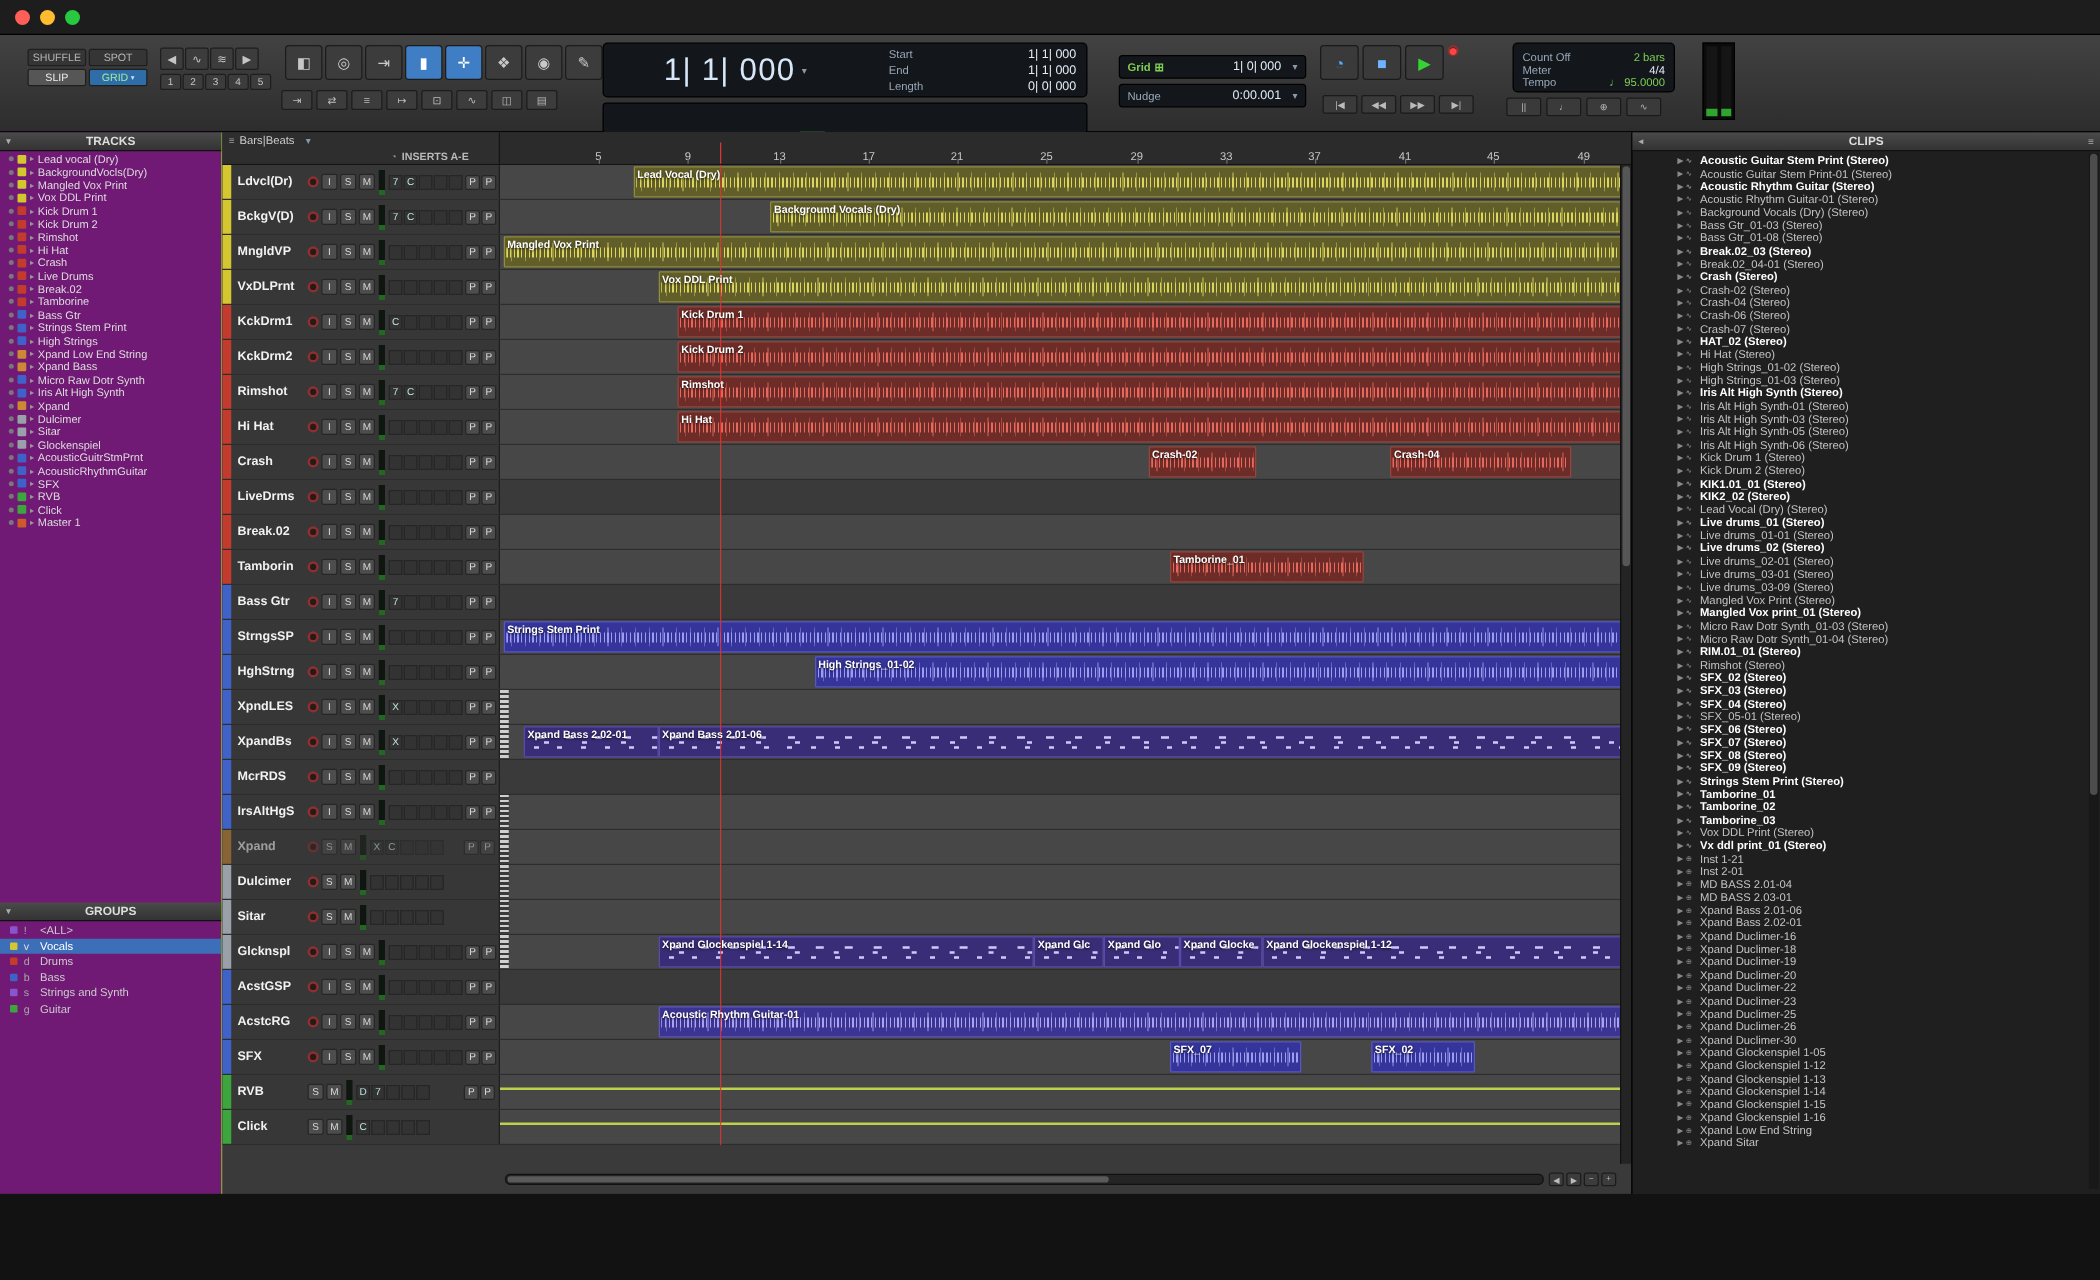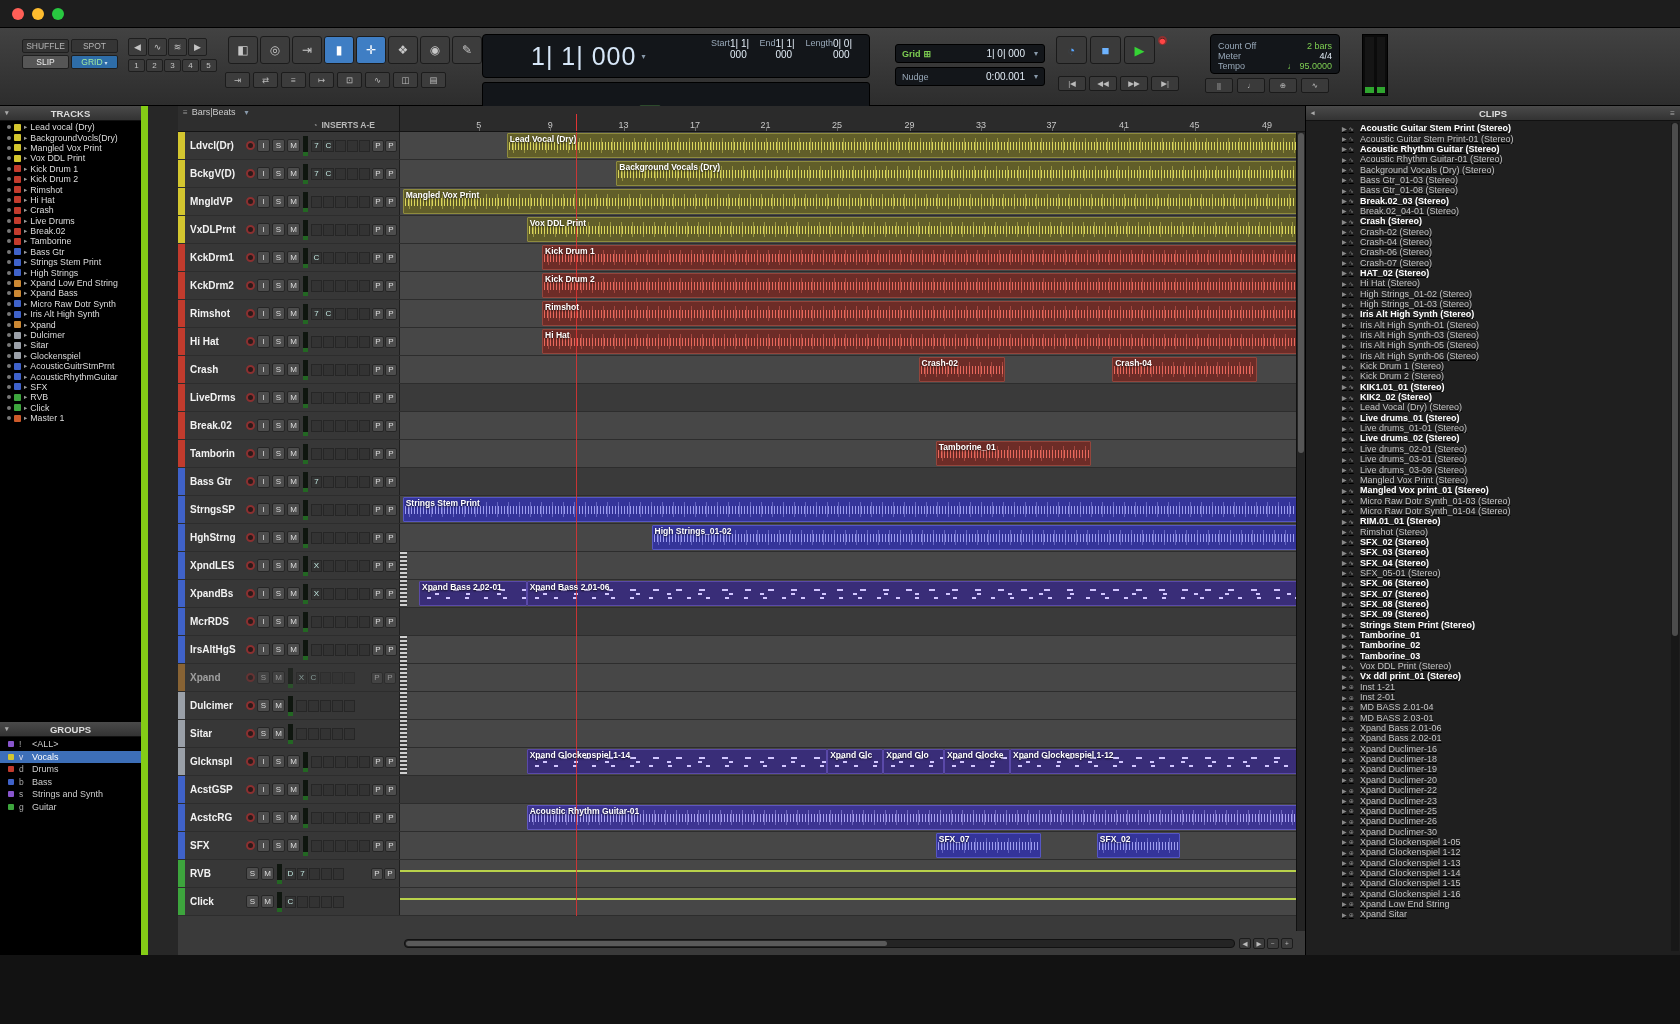--- a/index.html
+++ b/index.html
@@ -24,21 +24,21 @@
 .zb{width:19px;height:18px;background:#3c3c3c;border:1px solid #1e1e1e;border-radius:2px;color:#c5c5c5;font-size:9px;display:flex;align-items:center;justify-content:center;}
 .zp{width:17px;height:13px;margin-top:3px;background:#3c3c3c;border:1px solid #1e1e1e;border-radius:2px;color:#c5c5c5;font-size:8px;display:flex;align-items:center;justify-content:center;}
 .tools{position:absolute;left:228px;top:8px;display:flex;gap:2px;}
 .tool{width:30px;height:28px;background:#3c3c3c;border:1px solid #1c1c1c;border-radius:3px;color:#c8c8c8;font-size:12px;display:flex;align-items:center;justify-content:center;}
 .tool.active{background:#3f7ec4;color:#fff;}
 .toolsm{position:absolute;left:225px;top:44px;display:flex;gap:3px;}
 .tool2{width:25px;height:16px;background:#3c3c3c;border:1px solid #1c1c1c;border-radius:2px;color:#bdbdbd;font-size:8.5px;display:flex;align-items:center;justify-content:center;}
 .counterpanel{position:absolute;left:482px;top:6px;width:388px;height:44px;background:#13161a;border:1px solid #000;border-radius:4px;display:flex;}
 .bigcounter{flex:1;display:flex;align-items:center;padding-left:48px;font-size:25px;color:#d7e7f8;letter-spacing:1px;white-space:nowrap;}
 .caret{color:#89a;font-size:8px;margin-left:5px;}
-.selrows{width:158px;padding:3px 8px 2px 0;display:flex;justify-content:space-between;}
+.selrows{width:158px;padding:3px 8px 2px 0;display:flex;flex-direction:column;justify-content:space-between;}
 .selrow{display:flex;justify-content:space-between;font-size:9px;color:#98a8b8;}
 .selrow .v{color:#e2ecf6;font-size:10px;}
 .cursorstrip{position:absolute;left:482px;top:54px;width:388px;height:36px;background:#13161a;border:1px solid #000;border-radius:3px;display:flex;align-items:flex-end;gap:7px;padding:0 7px;font-size:9px;color:#9ab;}
 .cursorstrip .cval{color:#e2ecf6;font-size:10px;}
 .cursorstrip .icon{color:#8fb0c8;font-size:9px;}
 .dlybadge{color:#7ecf52;font-weight:bold;font-size:9px;border:1px solid #2c4a2c;padding:0 3px;border-radius:2px;}
 .minis{display:flex;gap:2px;align-items:center;}
 .led{width:7px;height:7px;border-radius:50%;background:#444;}
 .led.g{background:#3fae3f;}
 .ml{font-size:7.5px;color:#999;border:1px solid #333;padding:0 1px;border-radius:1px;}
@@ -65,21 +65,21 @@
 .srow .val.green{color:#7ecf52;}
 .note{color:#7ecf52;font-size:9px;margin-right:3px;}
 .metersbox{position:absolute;left:1362px;top:6px;width:26px;height:62px;background:#0b0b0b;border:1px solid #000;display:flex;gap:3px;padding:2px;}
 .mbar{flex:1;background:#151515;position:relative;}
 .mbar::after{content:"";position:absolute;bottom:0;left:0;right:0;height:6px;background:#2fa52f;}
 
 
 .main{position:absolute;top:106px;left:0;width:100%;height:849px;background:#272727;}
 
 
-.sidebar{position:absolute;left:0;top:0;width:148px;height:100%;background:#000000;border-right:7px solid #84cc16;}
+.sidebar{position:absolute;left:0;top:0;width:178px;height:100%;background:#701a75;border-right:1px solid #84cc16;}
 .shead{height:15px;background:linear-gradient(#4a4a4a,#333);font-size:9.5px;font-weight:bold;color:#ddd;display:flex;align-items:center;justify-content:center;position:relative;border-bottom:1px solid #111;}
 .shead .hcaret{position:absolute;left:5px;font-size:7px;color:#aaa;}
 .tracklist{position:absolute;top:16px;left:0;right:0;height:315px;overflow:hidden;}
 .trk{height:10.4px;display:flex;align-items:center;gap:3px;padding-left:7px;font-size:8.8px;color:#ddd;white-space:nowrap;}
 .trk .dot{width:4px;height:4px;border-radius:50%;background:#787878;flex:none;}
 .trk .chip{width:7px;height:7px;border-radius:1px;flex:none;}
 .trk .arr{color:#999;font-size:6.5px;flex:none;}
 .ghead{position:absolute;top:616px;left:0;right:0;}
 .grouplist{position:absolute;top:632px;left:0;right:0;}
 .grp{height:12.5px;display:flex;align-items:center;gap:5px;padding-left:8px;font-size:9px;color:#ccc;}
@@ -140,21 +140,21 @@
 .hscroll{position:absolute;bottom:7px;left:226px;right:70px;height:9px;background:#242424;border:1px solid #111;border-radius:4px;}
 .hthumb{position:absolute;left:1px;top:1px;bottom:1px;width:58%;background:#5a5a5a;border-radius:3px;}
 .hbtns{position:absolute;bottom:6px;right:12px;display:flex;gap:2px;}
 .hb{width:12px;height:11px;background:#3c3c3c;border:1px solid #1c1c1c;border-radius:2px;font-size:6.5px;color:#bbb;display:flex;align-items:center;justify-content:center;}
 
 
 .clipspanel{position:absolute;right:0;top:0;width:375px;height:100%;background:#1f1f1f;border-left:1px solid #000;}
 .cphead{height:15px;background:linear-gradient(#4a4a4a,#333);border-bottom:1px solid #111;font-size:9.5px;font-weight:bold;color:#ddd;display:flex;align-items:center;justify-content:center;position:relative;}
 .cphead .licon{position:absolute;left:5px;font-size:7px;color:#aaa;}
 .cphead .ricon{position:absolute;right:5px;font-size:8px;color:#aaa;}
-.cplist{position:absolute;top:17px;left:0;right:10px;bottom:4px;overflow:hidden;text-decoration:underline;}
+.cplist{position:absolute;top:17px;left:0;right:10px;bottom:4px;overflow:hidden;}
 .cpi{height:10.35px;display:flex;align-items:center;gap:4px;padding-left:36px;font-size:9px;color:#c4c4c4;white-space:nowrap;}
 .cpi .pfx{color:#8a8a8a;font-size:6px;width:14px;display:flex;gap:2px;flex:none;}
 .cpi.bold{color:#fff;font-weight:bold;}
 .cpscroll{position:absolute;right:1px;top:17px;bottom:4px;width:8px;background:#181818;}
 .cpthumb{position:absolute;left:1px;right:1px;top:0;height:62%;background:#4c4c4c;border-radius:3px;}
 </style>
 </head>
 <body>
 
 <div class="window">

